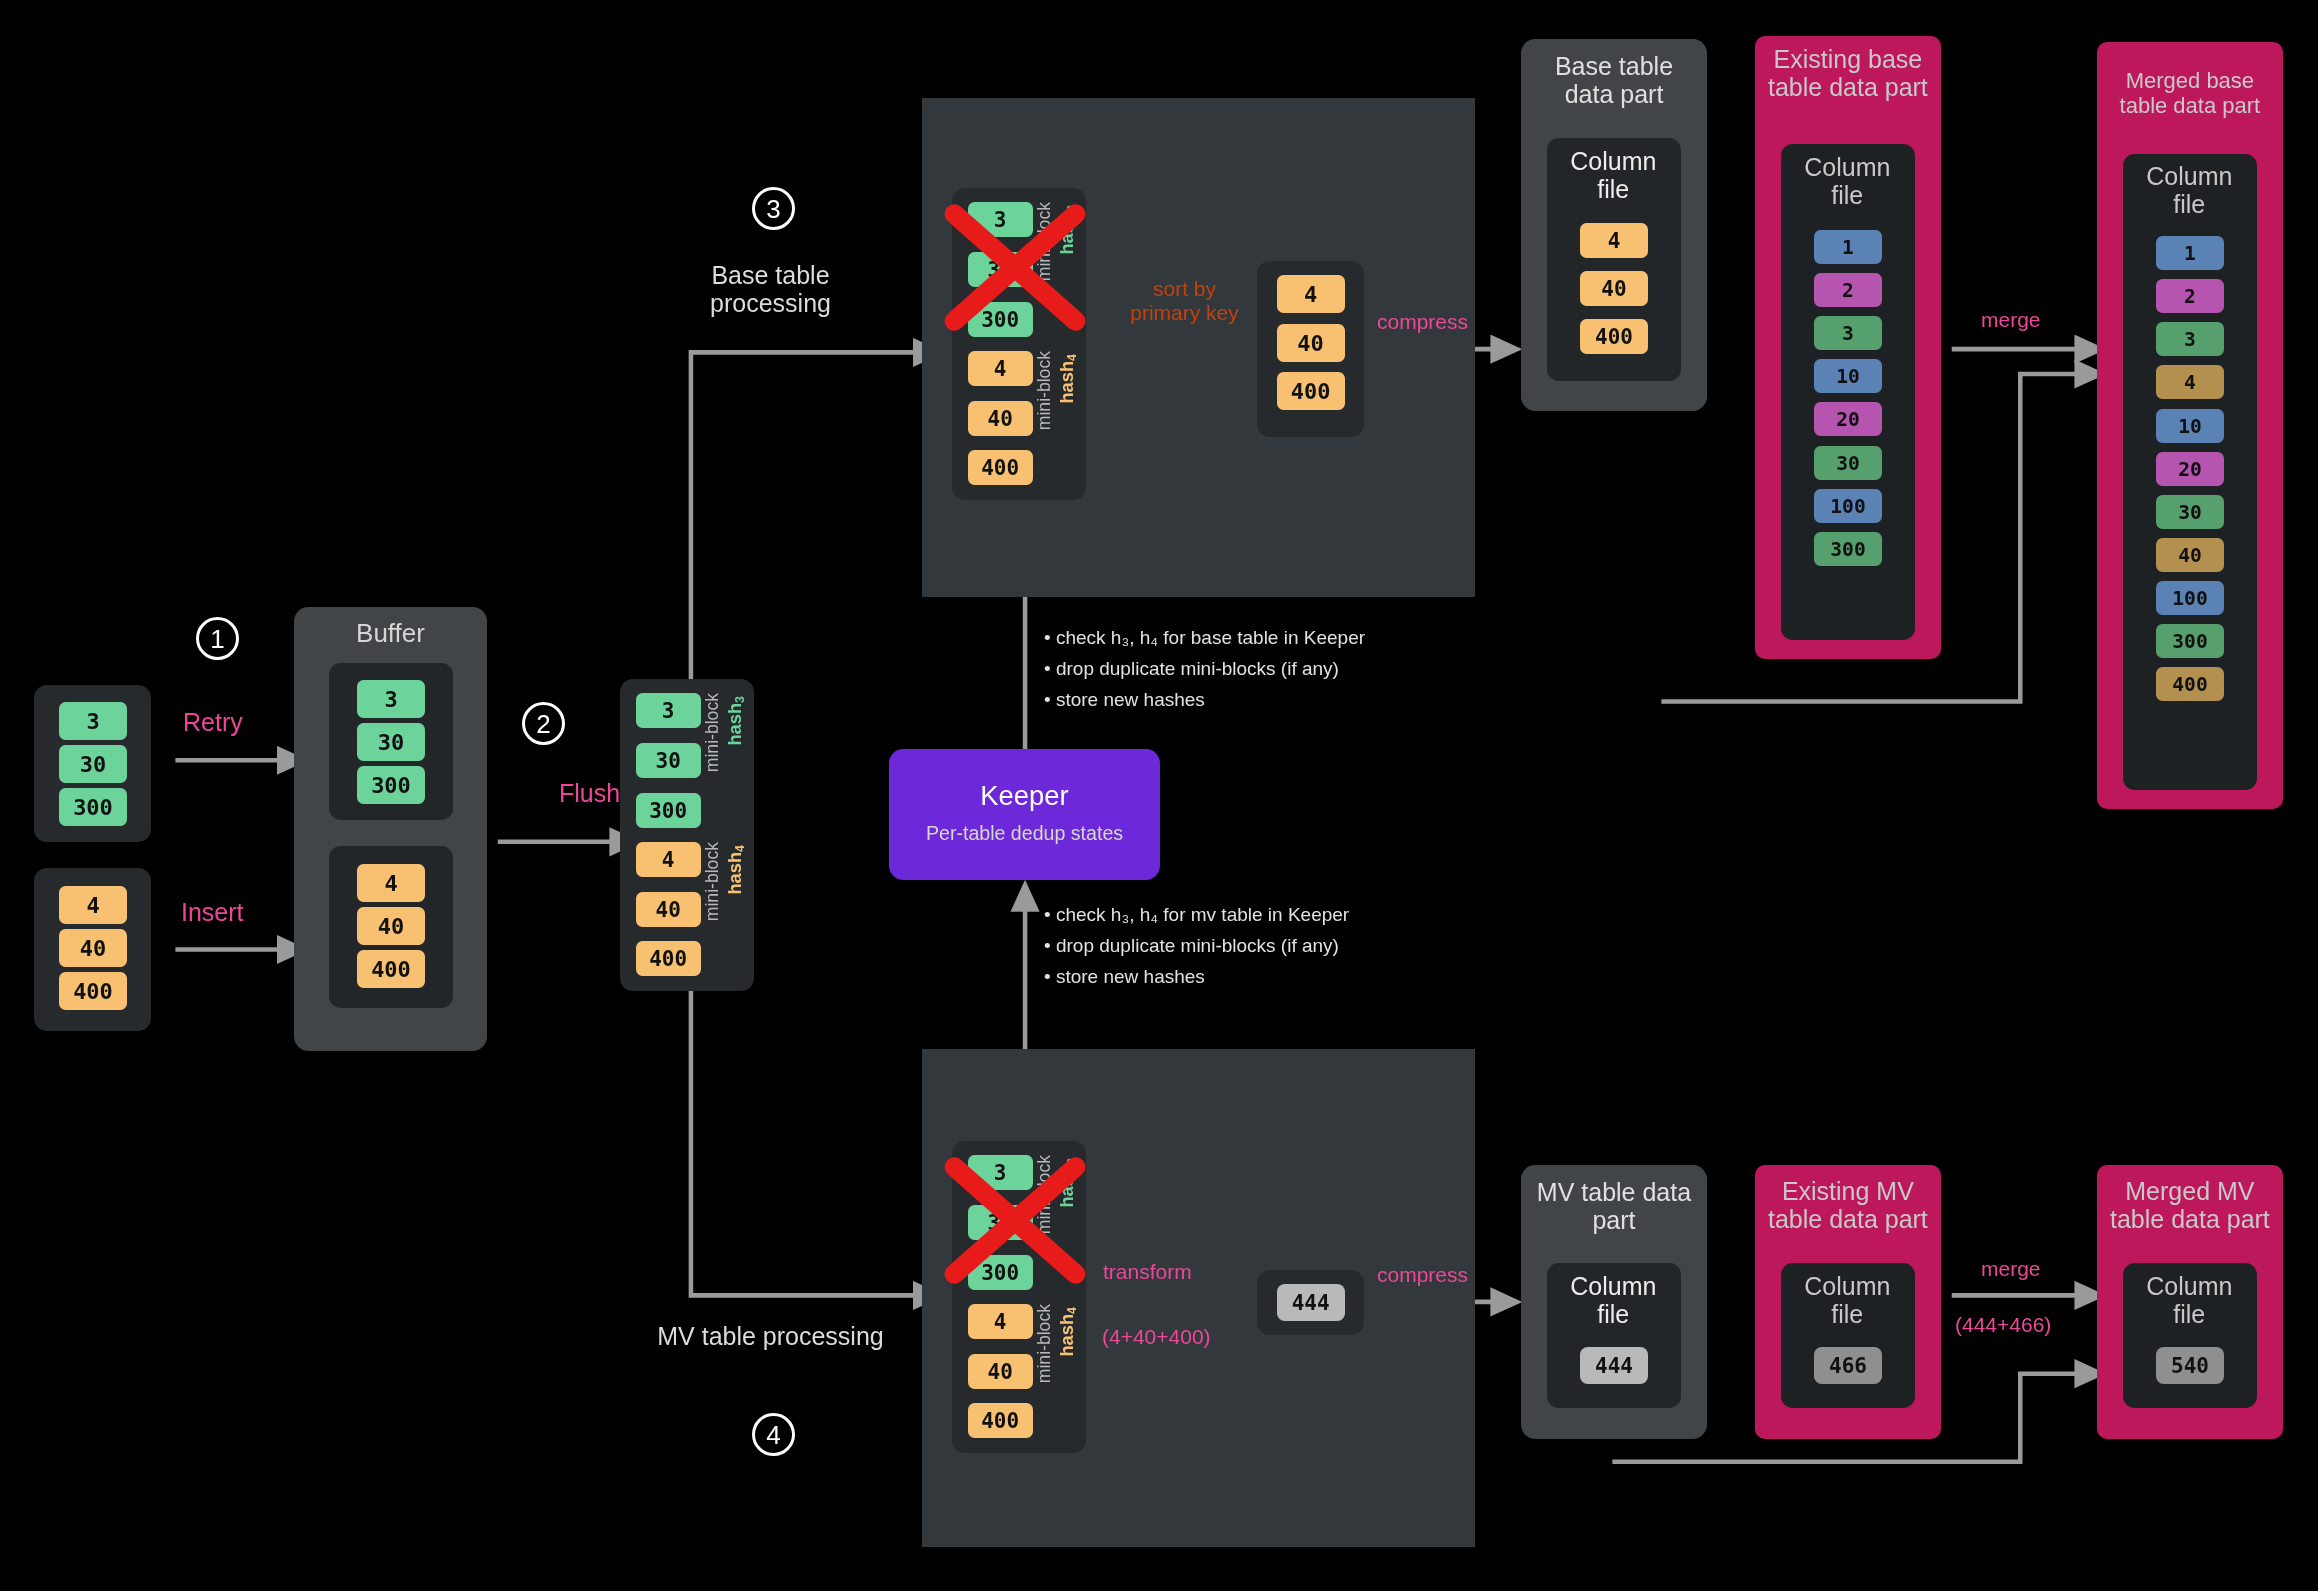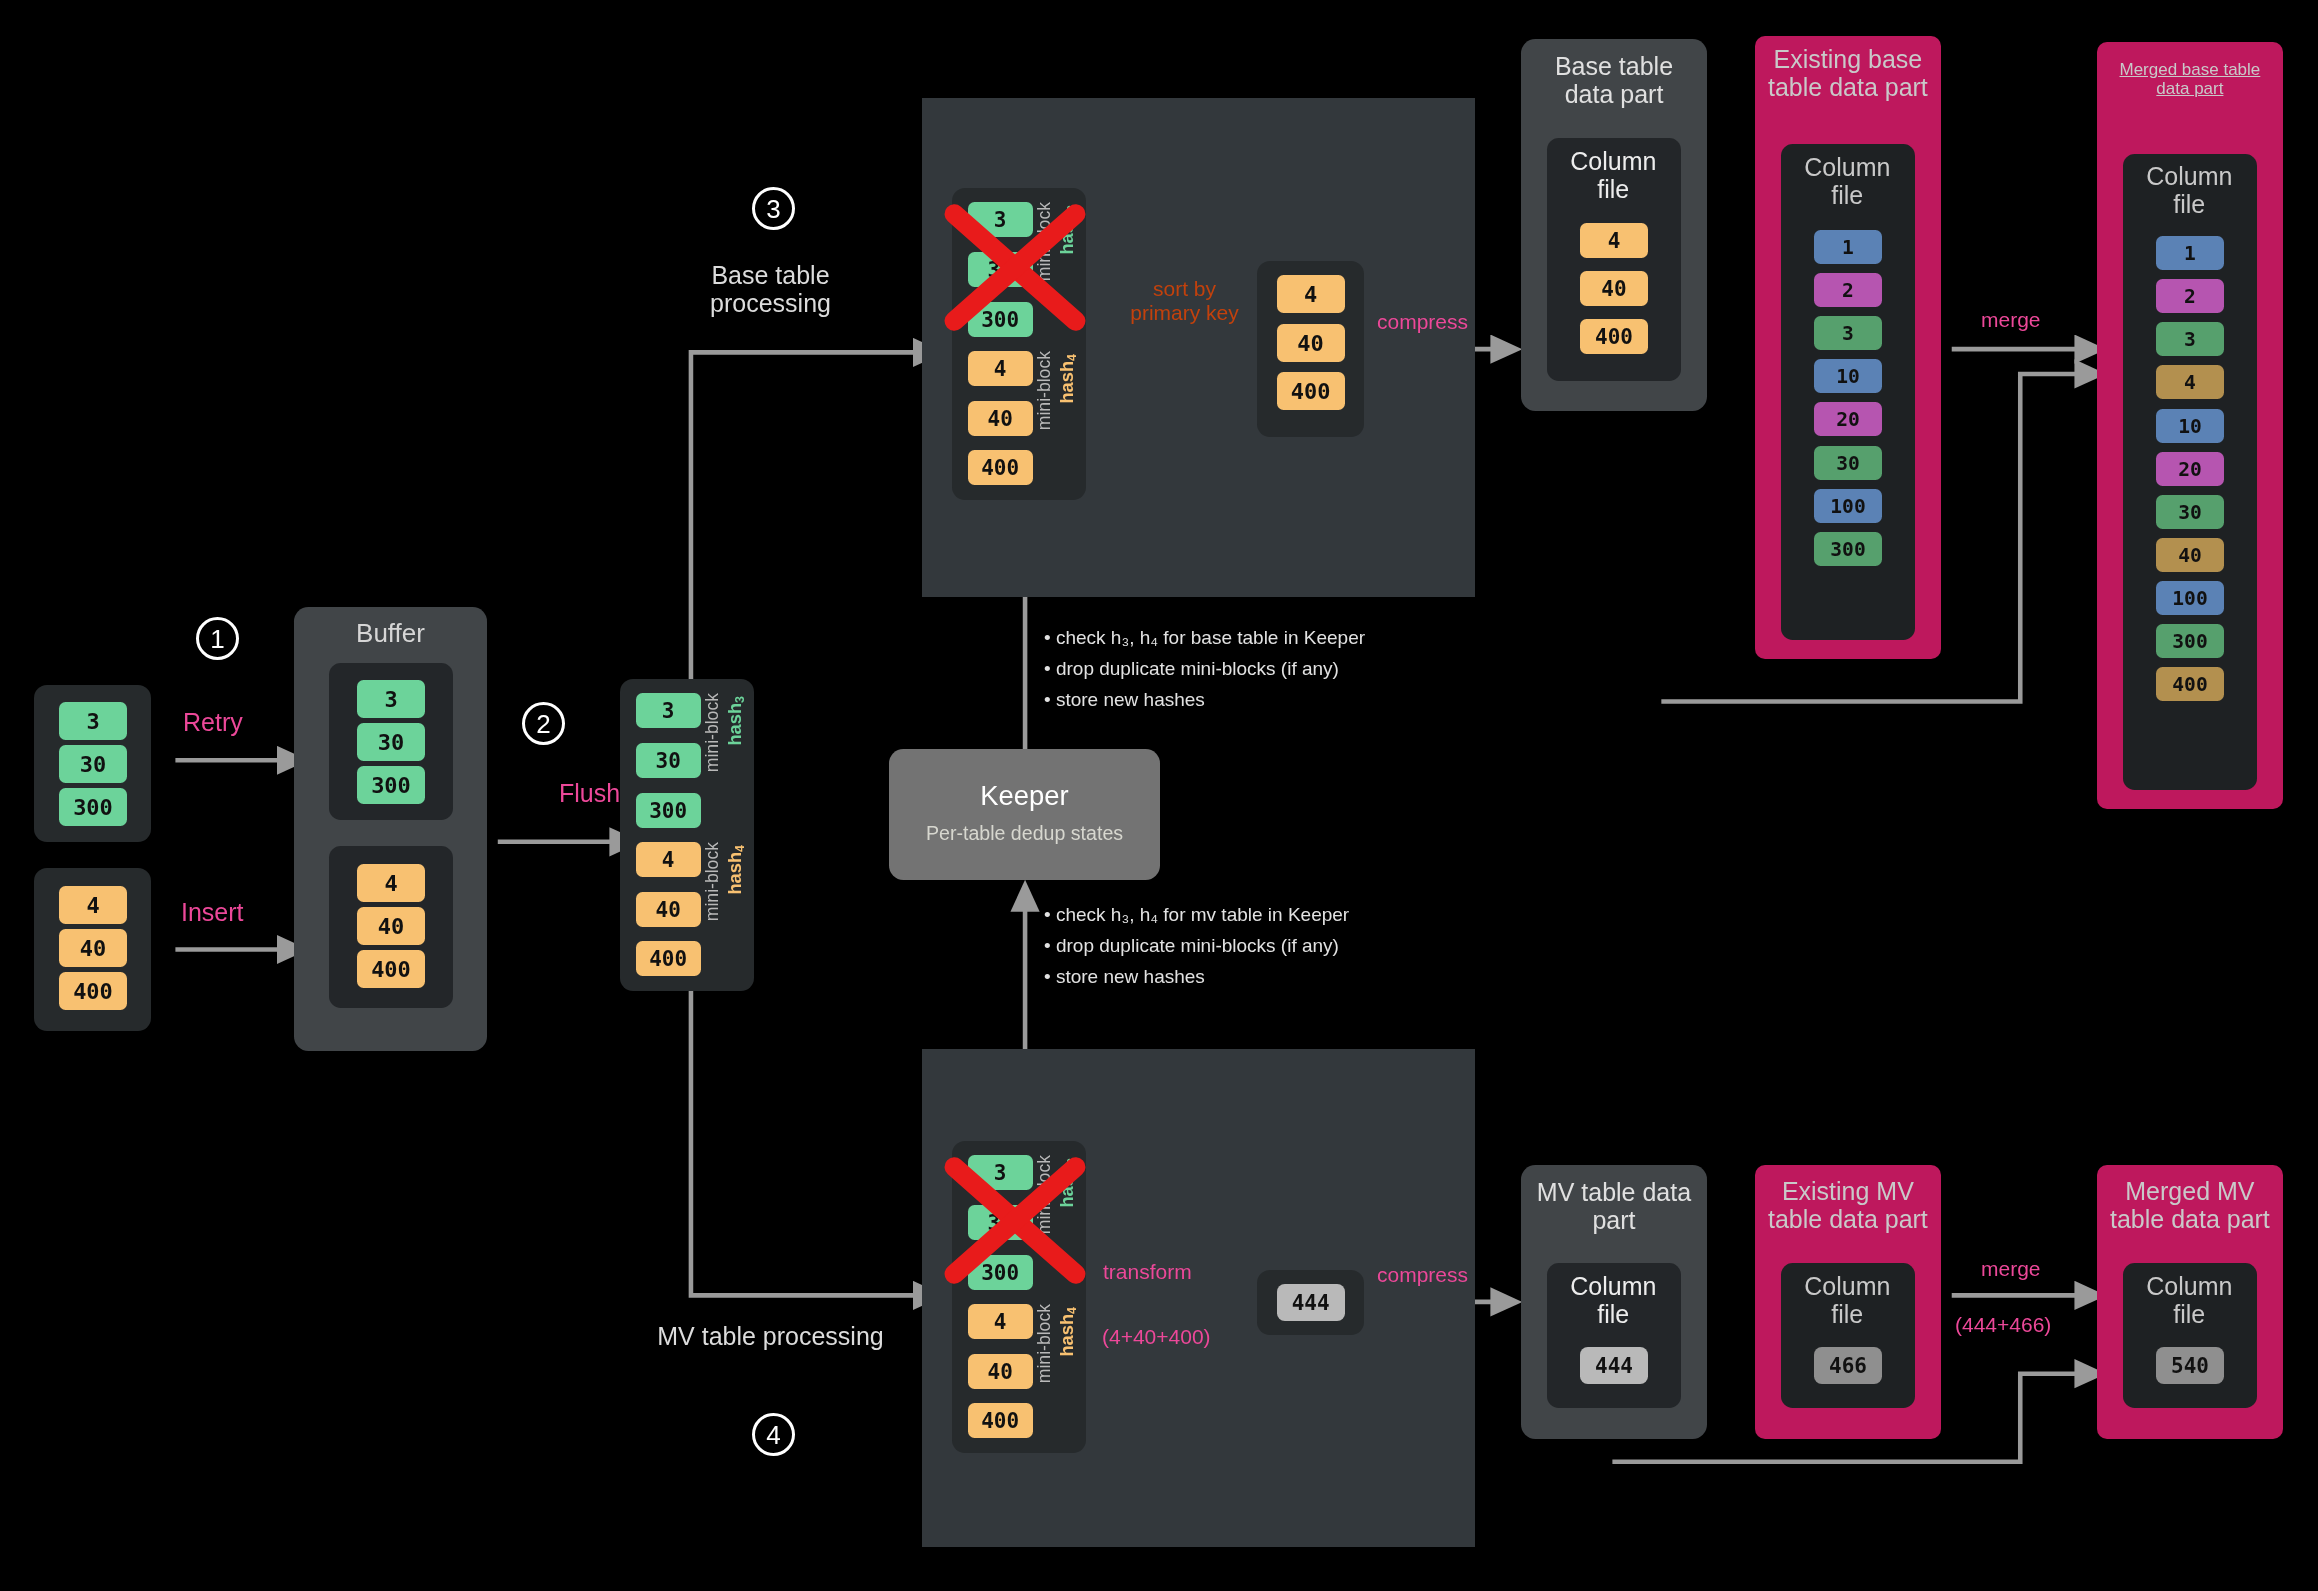--- a/index.html
+++ b/index.html
@@ -189,21 +189,21 @@
     <div class="abs chip magenta" style="left:33px;top:258px;width:68px;height:34px;font-size:19.6px;">20</div>
     <div class="abs chip dgreen" style="left:33px;top:302px;width:68px;height:34px;font-size:19.6px;">30</div>
     <div class="abs chip blue" style="left:33px;top:345px;width:68px;height:34px;font-size:19.6px;">100</div>
     <div class="abs chip dgreen" style="left:33px;top:388px;width:68px;height:34px;font-size:19.6px;">300</div>
   </div>
 </div>
 
 <div class="abs lbl" style="left:1981px;top:308px;font-size:21px;">merge</div>
 
 <div class="abs outerflat" style="left:2097px;top:42px;width:186px;height:767px;">
-  <div class="abs title" style="left:10.4px;top:18px;width:165px;font-size:17px;text-decoration:underline;">Merged base table data part</div>
+  <div class="abs title" style="left:10.4px;top:27px;width:165px;font-size:22px;">Merged base table data part</div>
   <div class="abs inner" style="left:26px;top:112px;width:134px;height:636px;background:#1e2123;">
     <div class="abs title" style="left:7.8px;top:7.8px;width:117px;font-size:25px;">Column file</div>
     <div class="abs chip blue" style="left:33px;top:82px;width:68px;height:34px;font-size:19.6px;">1</div>
     <div class="abs chip magenta" style="left:33px;top:125px;width:68px;height:34px;font-size:19.6px;">2</div>
     <div class="abs chip dgreen" style="left:33px;top:168px;width:68px;height:34px;font-size:19.6px;">3</div>
     <div class="abs chip tan" style="left:33px;top:211px;width:68px;height:34px;font-size:19.6px;">4</div>
     <div class="abs chip blue" style="left:33px;top:255px;width:68px;height:34px;font-size:19.6px;">10</div>
     <div class="abs chip magenta" style="left:33px;top:298px;width:68px;height:34px;font-size:19.6px;">20</div>
     <div class="abs chip dgreen" style="left:33px;top:341px;width:68px;height:34px;font-size:19.6px;">30</div>
     <div class="abs chip tan" style="left:33px;top:384px;width:68px;height:34px;font-size:19.6px;">40</div>
@@ -212,21 +212,21 @@
     <div class="abs chip tan" style="left:33px;top:513px;width:68px;height:34px;font-size:19.6px;">400</div>
   </div>
 </div>
 
 <div class="abs bullets" style="left:1044px;top:623px;">
   <div>• check h₃, h₄ for base table in Keeper</div>
   <div>• drop duplicate mini-blocks (if any)</div>
   <div>• store new hashes</div>
 </div>
 
-<div class="abs" style="left:889px;top:749px;width:271px;height:131px;background:#737373;border-radius:14.4px;">
+<div class="abs" style="left:889px;top:749px;width:271px;height:131px;background:#6d28d9;border-radius:14.4px;">
   <div class="abs" style="left:0;top:31px;width:271px;text-align:center;font-size:27.4px;color:#fff;">Keeper</div>
   <div class="abs" style="left:0;top:73px;width:271px;text-align:center;font-size:19.6px;color:#d7d7cf;">Per-table dedup states</div>
 </div>
 
 <div class="abs bullets" style="left:1044px;top:900px;">
   <div>• check h₃, h₄ for mv table in Keeper</div>
   <div>• drop duplicate mini-blocks (if any)</div>
   <div>• store new hashes</div>
 </div>
 

